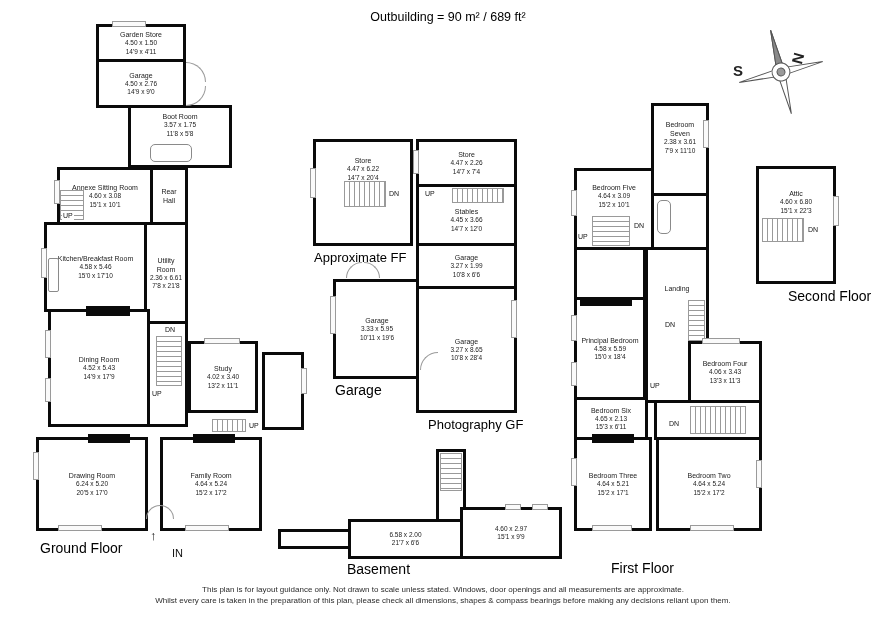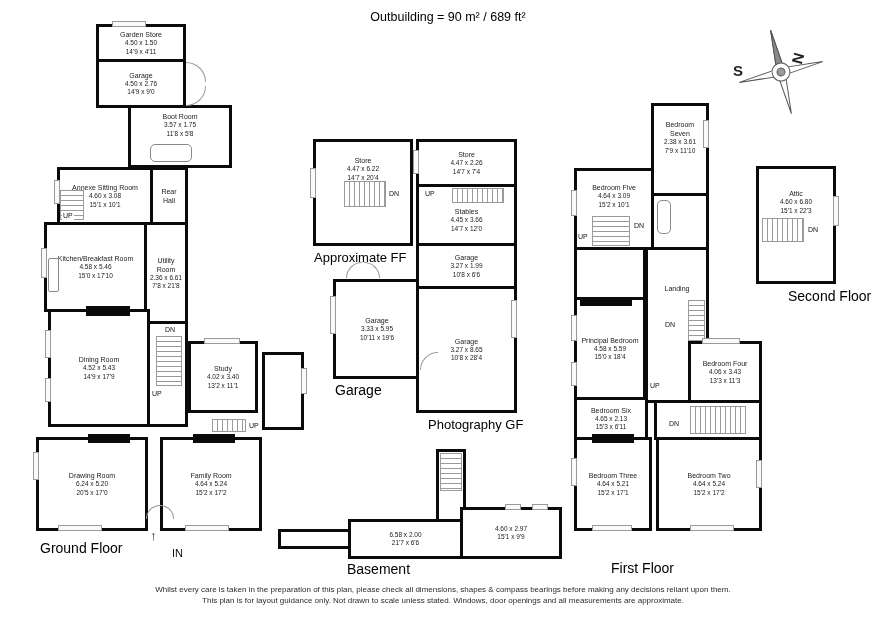--- a/index.html
+++ b/index.html
@@ -286,17 +286,17 @@
     <div class="rname">Attic</div>
     <div class="rdim">4.60 x 6.80</div>
     <div class="rdim">15'1 x 22'3</div>
   </div>
   <div class="stairs-h" style="left:762px; top:218px; width:42px; height:24px;"></div>
   <span class="updn" style="left:807px; top:226px;">DN</span>
   <div class="win" style="left:833px; top:196px; width:6px; height:30px;"></div>
   <div class="sec-label" style="left:788px; top:288px;">Second Floor</div>
 
   <div class="footer">
+    <div>This plan is for layout guidance only. Not drawn to scale unless stated. Windows, door openings and all measurements are approximate.</div>
     <div>Whilst every care is taken in the preparation of this plan, please check all dimensions, shapes &amp; compass bearings before making any decisions reliant upon them.</div>
-    <div>This plan is for layout guidance only. Not drawn to scale unless stated. Windows, door openings and all measurements are approximate.</div>
   </div>
 
 </div>
 
 </body></html>

